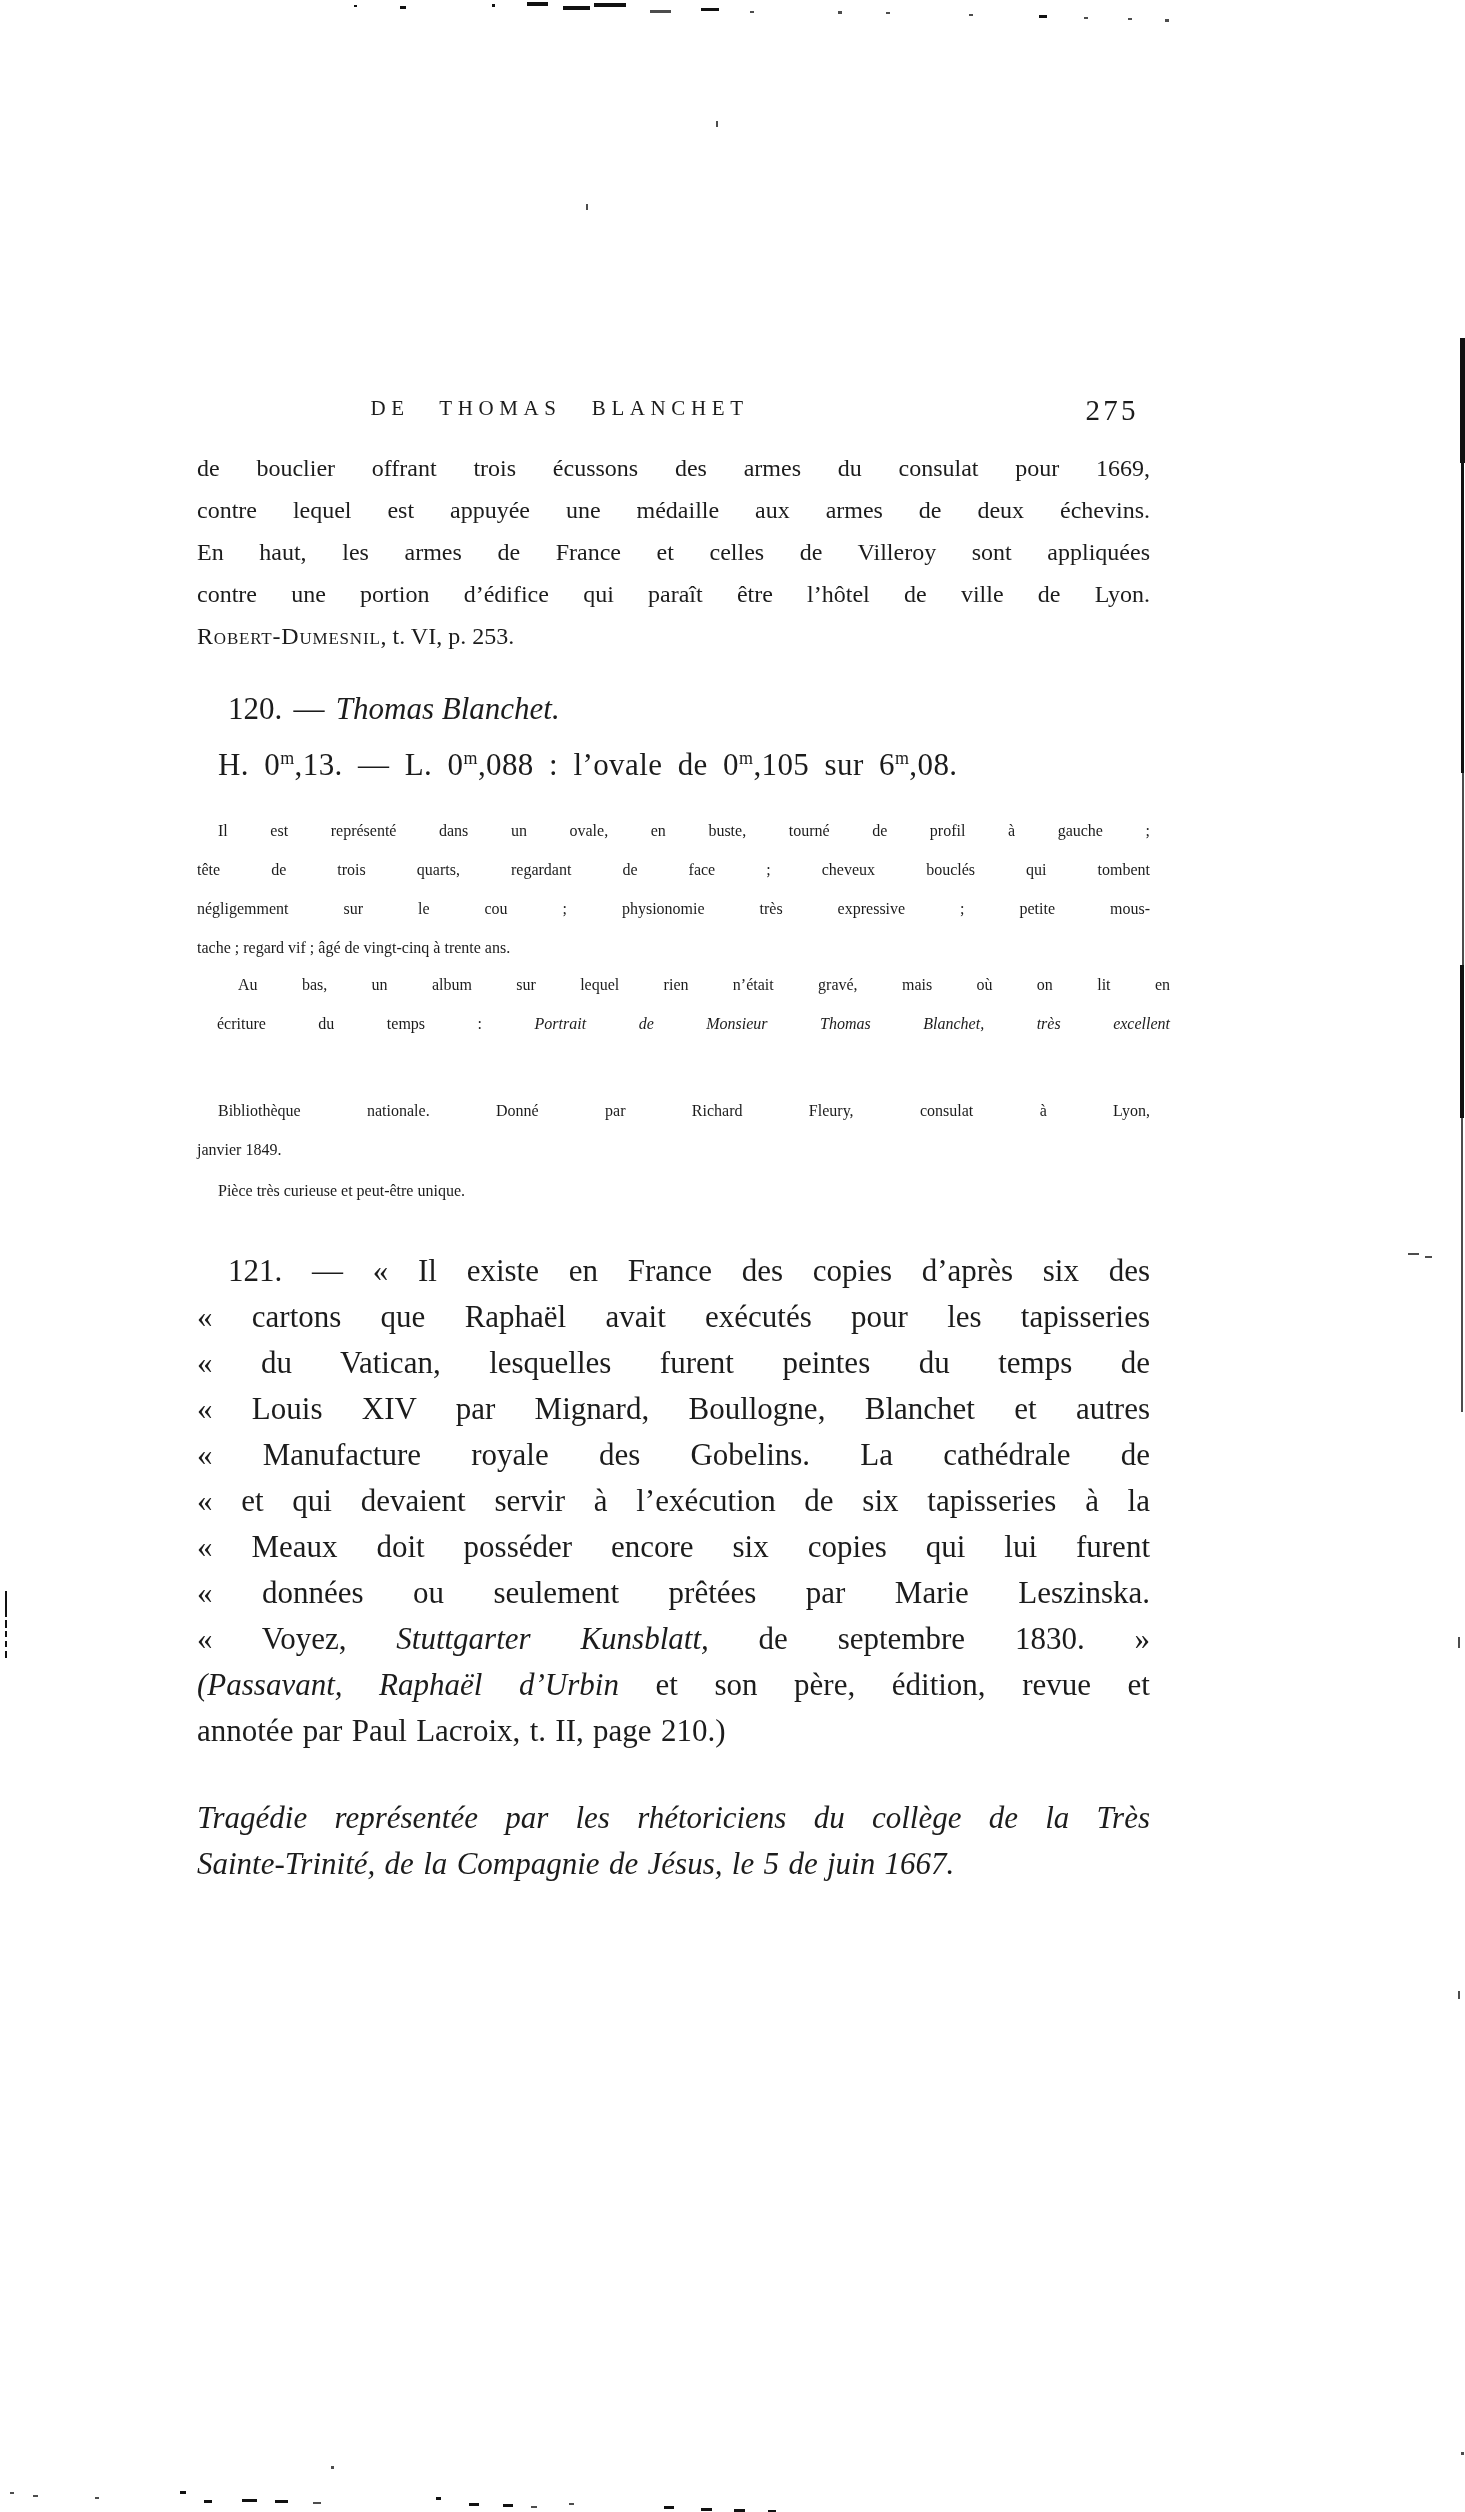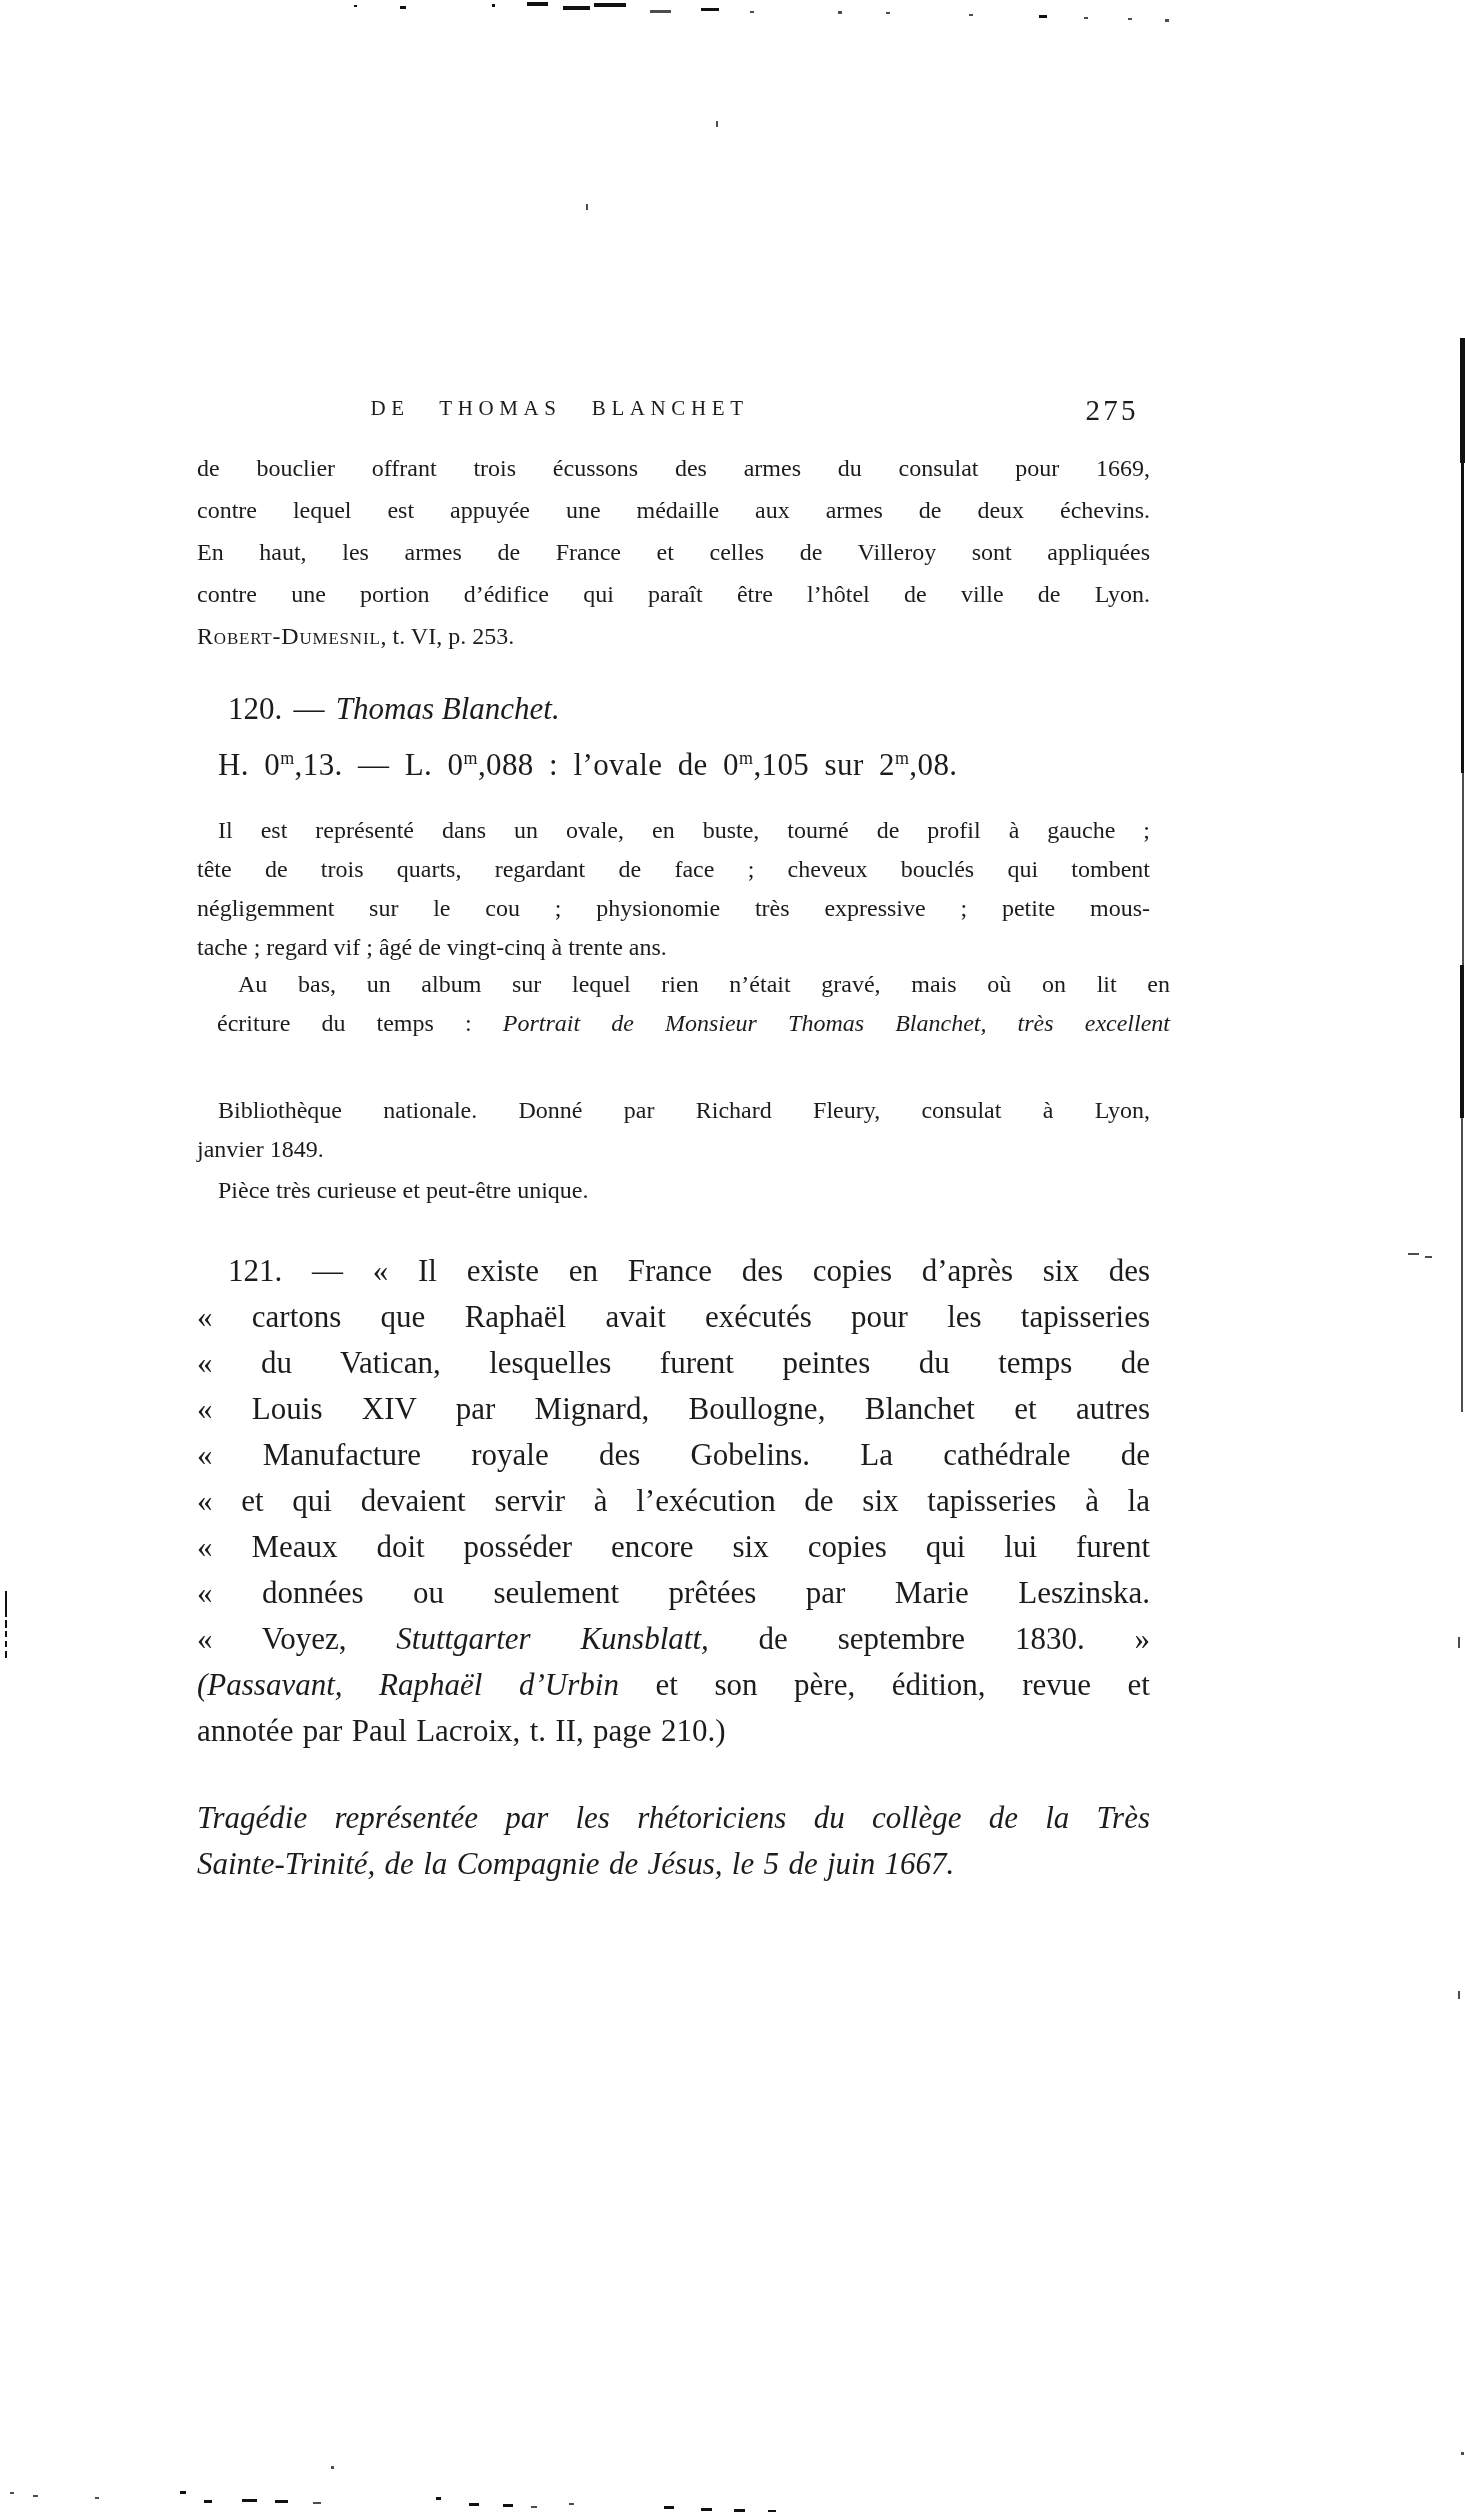--- a/index.html
+++ b/index.html
@@ -16,21 +16,21 @@
   }
   
   .running-header{position:absolute;top:396px;left:0;width:100%;height:40px;}
   .header-title{
     position:absolute;left:50%;transform:translateX(-50%) translateX(-114px);
     font-size:21px;letter-spacing:5.6px;word-spacing:19.3px;white-space:nowrap;
   }
   .page-number{position:absolute;right:11.3px;top:-1.6px;font-size:29px;letter-spacing:3.2px;}
 
   .blk{position:absolute;left:0;width:100%;}
-  .small{font-size:24px;line-height:39px;}
+  .small{font-size:16px;line-height:39px;}
   .small-w{font-size:24px;line-height:42px;}
   .big{font-size:31px;line-height:46px;word-spacing:1.6px;}
   .l{display:block;}
   .j{text-align:justify;text-align-last:justify;}
   .ind{text-indent:21px;}
   .ind2{text-indent:31px;}
   .it{font-style:italic;}
   .sc{font-variant:small-caps;letter-spacing:0.8px;}
   .entry-heading{font-size:31px;line-height:37px;}
   .entry-heading .dash{margin:0 11.3px;}
@@ -114,21 +114,21 @@
       <div class="l j">En haut, les armes de France et celles de Villeroy sont appliquées</div>
       <div class="l j">contre une portion d’édifice qui paraît être l’hôtel de ville de Lyon.</div>
       <div class="l"><span class="sc">Robert-Dumesnil</span><span>, t. VI, p. 253.</span></div>
     </div>
 
     <div class="blk entry-heading ind2" style="top:690px;">
       <span>120.</span><span class="dash">—</span><span class="it">Thomas Blanchet.</span>
     </div>
 
     <div class="blk dim-line ind" style="top:745px;">
-      <span>H. 0</span><sup>m</sup><span>,13. — L. 0</span><sup>m</sup><span>,088 : l’ovale de 0</span><sup>m</sup><span>,105 sur 2</span><sup>m</sup><span>,08.</span>
+      <span>H. 0</span><sup>m</sup><span>,13. — L. 0</span><sup>m</sup><span>,088 : l’ovale de 0</span><sup>m</sup><span>,105 sur 6</span><sup>m</sup><span>,08.</span>
     </div>
 
     <div class="blk small" style="top:811px;">
       <div class="l j ind">Il est représenté dans un ovale, en buste, tourné de profil à gauche ;</div>
       <div class="l j">tête de trois quarts, regardant de face ; cheveux bouclés qui tombent</div>
       <div class="l j">négligemment sur le cou ; physionomie très expressive ; petite mous-</div>
       <div class="l">tache ; regard vif ; âgé de vingt-cinq à trente ans.</div>
     </div>
 
     <div class="blk small" style="top:965px;margin-left:20px;">

